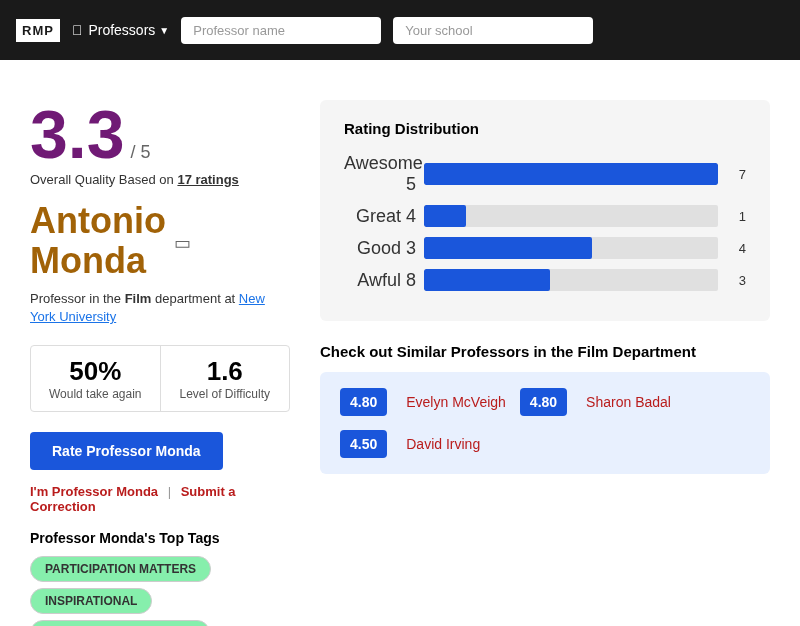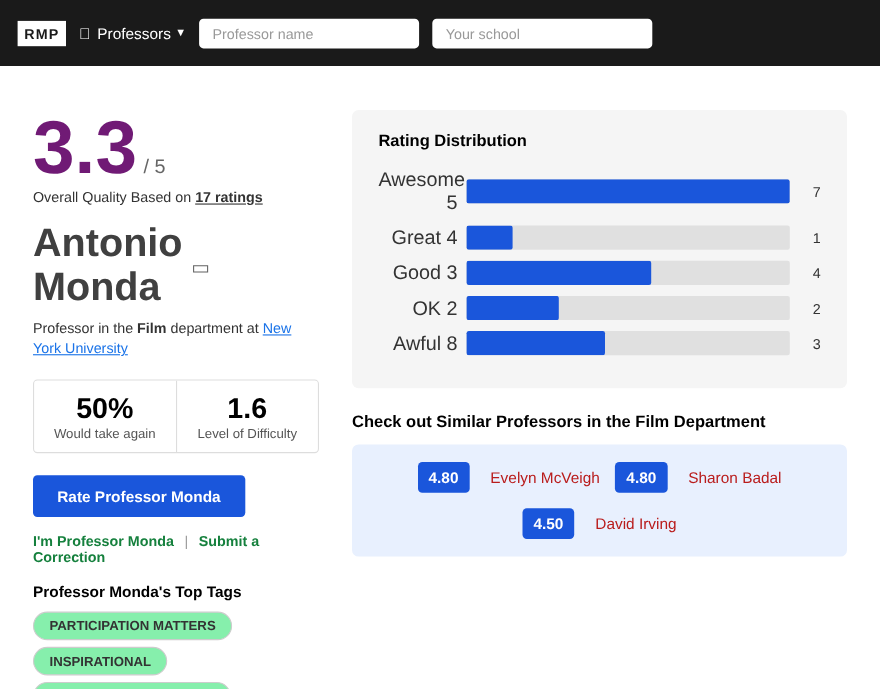--- a/index.html
+++ b/index.html
@@ -77,21 +77,21 @@
       margin-bottom: 14px;
     }
     .overall-quality a {
       color: #333;
       text-decoration: underline;
       font-weight: bold;
     }
     .prof-name {
       font-size: 36px;
       font-weight: 900;
-      color: #404040;
+      color: #a16207;
       line-height: 1.1;
       margin-bottom: 4px;
     }
     .prof-name-row {
       display: flex;
       align-items: center;
       gap: 8px;
       margin-bottom: 6px;
     }
     .bookmark-icon { font-size: 18px; color: #666; cursor: pointer; }
@@ -135,21 +135,21 @@
       font-weight: bold;
       cursor: pointer;
       display: block;
       margin-bottom: 14px;
     }
     .prof-links {
       font-size: 13px;
       color: #333;
       margin-bottom: 16px;
     }
-    .prof-links a { color: #15803d; text-decoration: none; font-weight: bold; }
+    .prof-links a { color: #b91c1c; text-decoration: none; font-weight: bold; }
     .prof-links span { margin: 0 6px; color: #999; }
     .top-tags-title {
       font-size: 14px;
       font-weight: 900;
       color: #000;
       margin-bottom: 10px;
     }
     .tags-list { display: flex; flex-direction: column; gap: 6px; }
     .tag {
       display: inline-block;
@@ -218,21 +218,20 @@
       margin-bottom: 12px;
     }
     .similar-card {
       background: #e8f0fe;
       border-radius: 6px;
       padding: 16px 20px;
       display: flex;
       align-items: center;
       gap: 14px;
       flex-wrap: wrap;
-      justify-content: center;
     }
     .similar-prof {
       display: flex;
       align-items: center;
       gap: 8px;
     }
     .similar-badge {
       background: #1a56db;
       color: #fff;
       font-weight: 900;
@@ -333,27 +332,20 @@
             <div class="bar-count">1</div>
           </div>
           <div class="bar-row">
             <div class="bar-label">Good 3</div>
             <div class="bar-track">
               <div class="bar-fill" style="width: 57.1429%;"></div>
             </div>
             <div class="bar-count">4</div>
           </div>
           <div class="bar-row">
-            <div class="bar-label">OK 2</div>
-            <div class="bar-track">
-              <div class="bar-fill" style="width: 28.5714%;"></div>
-            </div>
-            <div class="bar-count">2</div>
-          </div>
-          <div class="bar-row">
             <div class="bar-label">Awful 8</div>
             <div class="bar-track">
               <div class="bar-fill" style="width: 42.8571%;"></div>
             </div>
             <div class="bar-count">3</div>
           </div>
         </div>
     </div>
 
     <div class="similar-section-title">Check out Similar Professors in the Film Department</div>

